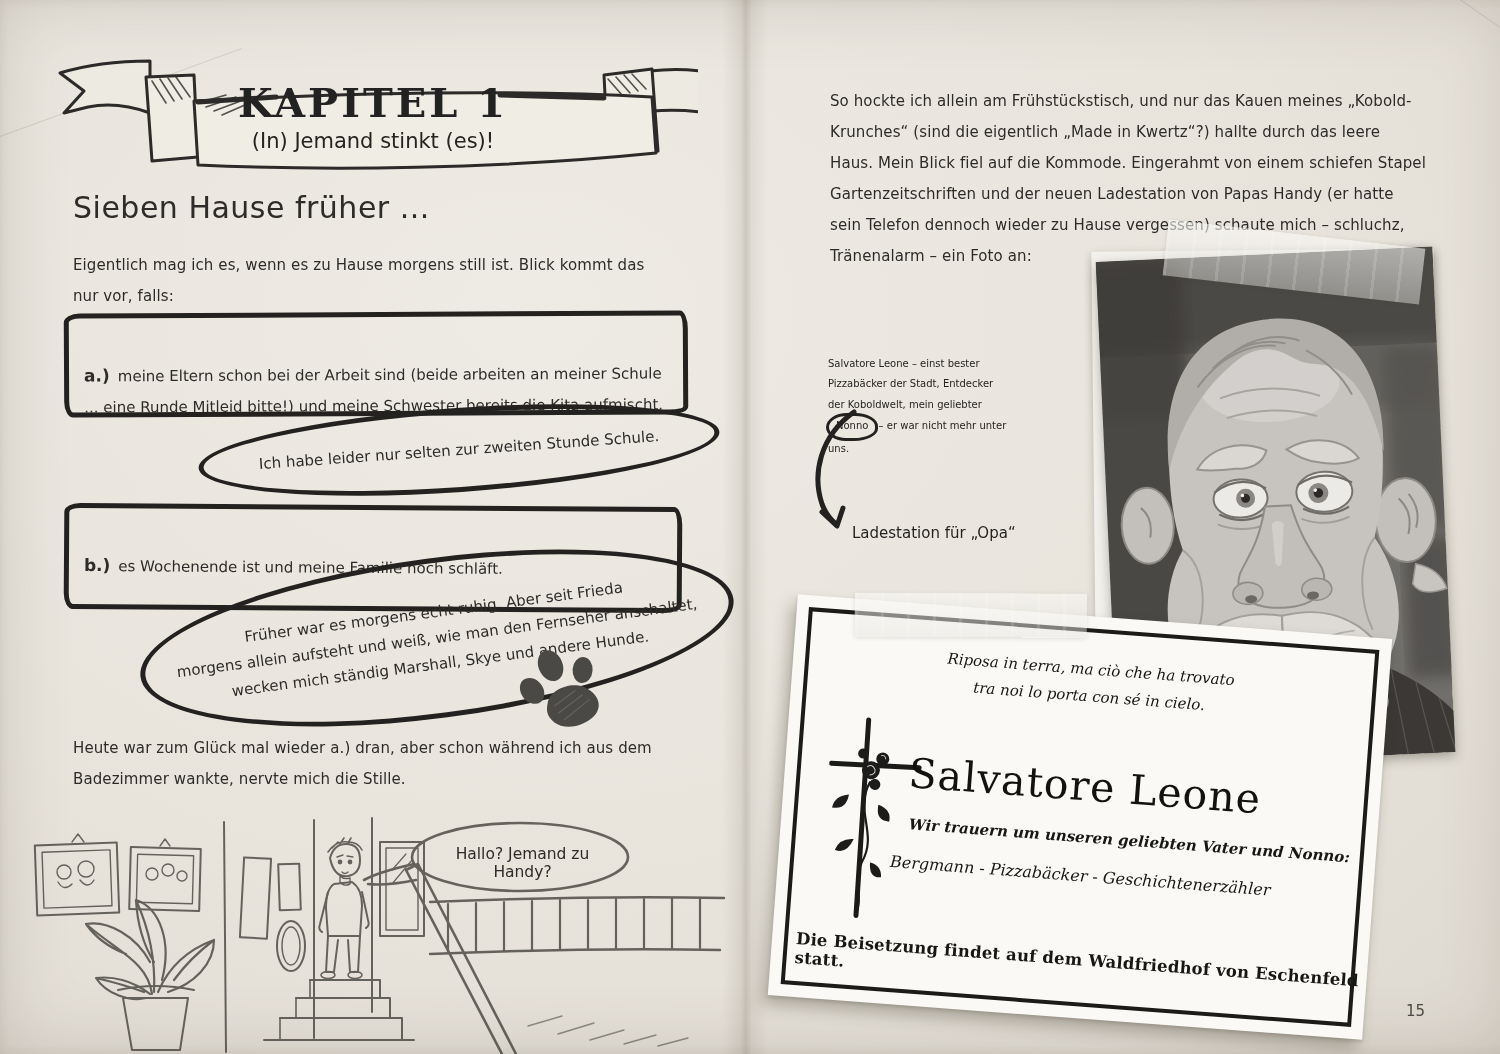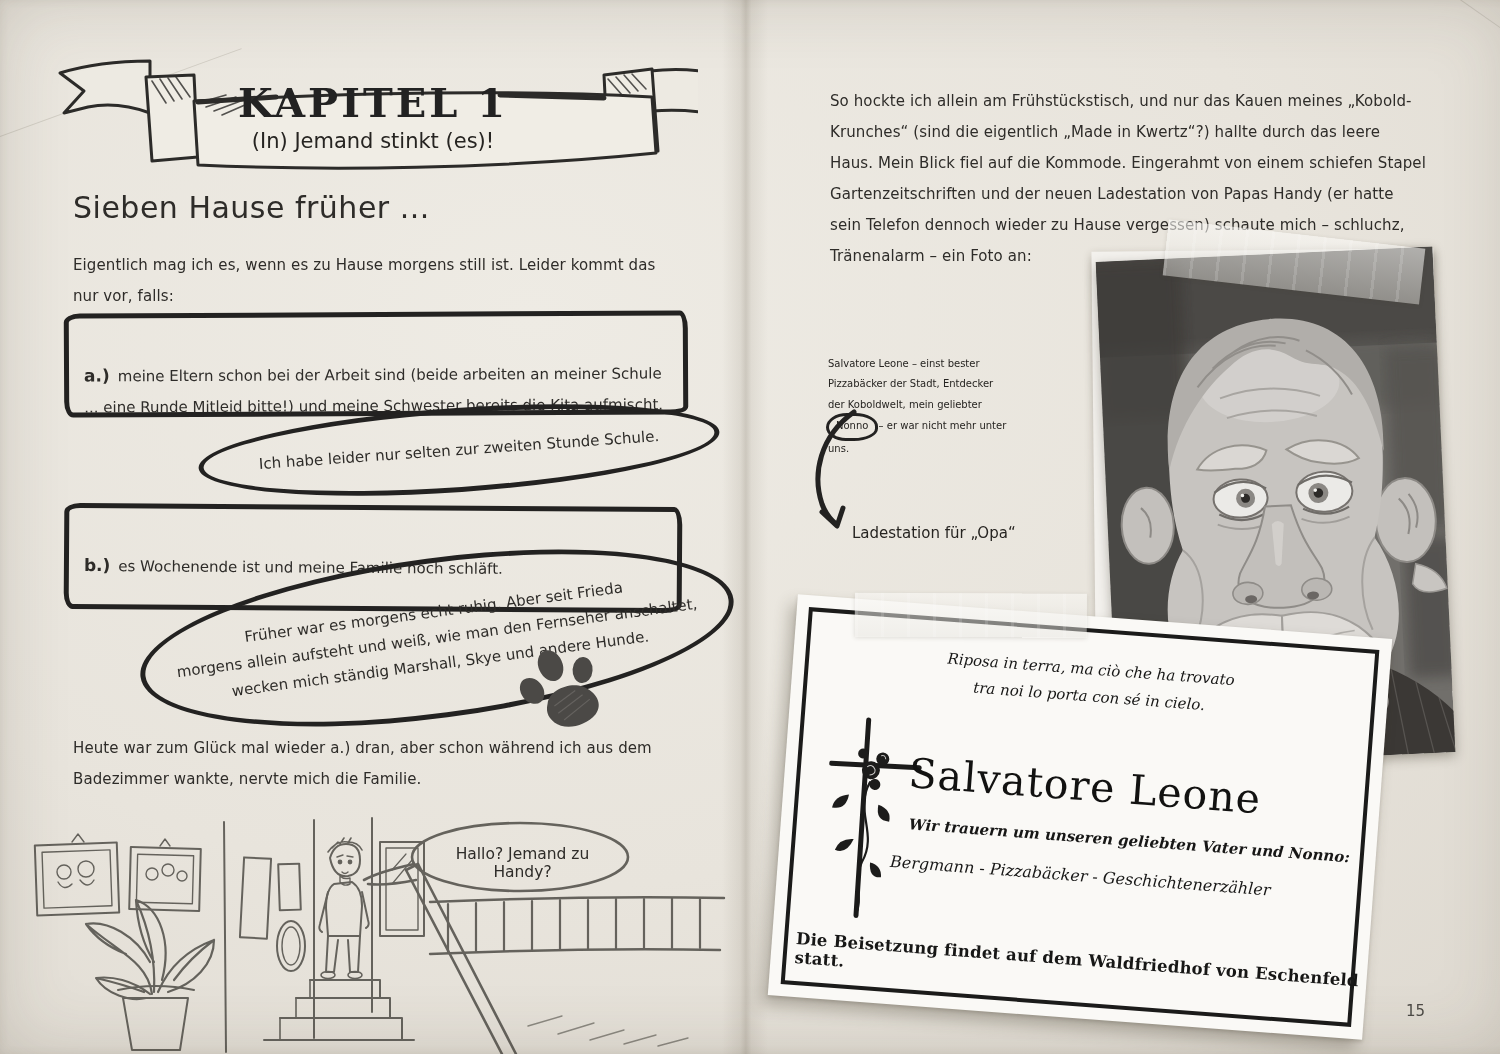--- a/index.html
+++ b/index.html
@@ -89,21 +89,21 @@
         <path d="M 150,47 L 228,42" stroke-width="5" fill="none"></path>
         <path d="M 452,40 L 556,43" stroke-width="5" fill="none"></path>
       </g>
     </svg>
     <div class="banner-title">KAPITEL 1</div>
     <div class="banner-sub hand">(In) Jemand stinkt (es)!</div>
   </div>
 
   <div class="abs hand" style="left:73px;top:190px;font-size:30px;letter-spacing:.5px;">Sieben Hause früher ...</div>
 
-  <div class="para hand" style="left:73px;top:250px;width:620px;">Eigentlich mag ich es, wenn es zu Hause morgens still ist. Leider kommt das
+  <div class="para hand" style="left:73px;top:250px;width:620px;">Eigentlich mag ich es, wenn es zu Hause morgens still ist. Blick kommt das
 nur vor, falls:</div>
 
   <div class="sketchbox hand" style="left:64px;top:312px;width:584px;height:72px;transform:rotate(-.3deg);">
     <span class="item-label">a.)</span><span>meine Eltern schon bei der Arbeit sind (beide arbeiten an meiner Schule
 ... eine Runde Mitleid bitte!) und meine Schwester bereits die Kita aufmischt.</span>
   </div>
 
   <div class="bubble hand" style="left:198px;top:408px;width:460px;height:74px;transform:rotate(-4deg);padding:0 26px;">Ich habe leider nur selten zur zweiten Stunde Schule.</div>
 
   <div class="sketchbox hand" style="left:64px;top:505px;width:578px;height:74px;transform:rotate(.4deg);">
@@ -120,21 +120,21 @@
       <ellipse cx="42" cy="20" rx="12" ry="16" transform="rotate(-10 42 20)"></ellipse>
       <ellipse cx="72" cy="32" rx="10" ry="13" transform="rotate(18 72 32)"></ellipse>
       <path d="M 30,56 C 34,44 56,40 68,48 C 80,56 84,70 74,78 C 60,88 40,86 32,76 C 26,68 27,62 30,56 Z"></path>
     </g>
     <g stroke="#76736f" stroke-width="1.2" opacity=".6" fill="none">
       <path d="M 36,60 L 60,50 M 38,68 L 66,56 M 42,76 L 72,62"></path>
     </g>
   </svg>
 
   <div class="para hand" style="left:73px;top:733px;width:620px;">Heute war zum Glück mal wieder a.) dran, aber schon während ich aus dem
-Badezimmer wankte, nervte mich die Familie.</div>
+Badezimmer wankte, nervte mich die Stille.</div>
 
   <svg class="abs" style="left:28px;top:812px;" width="705" height="242" viewBox="0 0 705 242">
     <g stroke="#57554f" stroke-width="2" fill="none" stroke-linecap="round" stroke-linejoin="round" opacity=".9">
 
       <rect x="8" y="32" width="82" height="70" transform="rotate(-2 49 67)"></rect>
       <rect x="15" y="39" width="68" height="56" transform="rotate(-2 49 67)" stroke-width="1.4"></rect>
       <circle cx="36" cy="60" r="7" stroke-width="1.4"></circle>
         <circle cx="58" cy="57" r="8" stroke-width="1.4"></circle>
       <path d="M 30,70 q 6,10 14,2 M 52,68 q 8,10 14,0" stroke-width="1.4"></path>
       <rect x="102" y="36" width="70" height="62" transform="rotate(1.5 137 67)"></rect>

